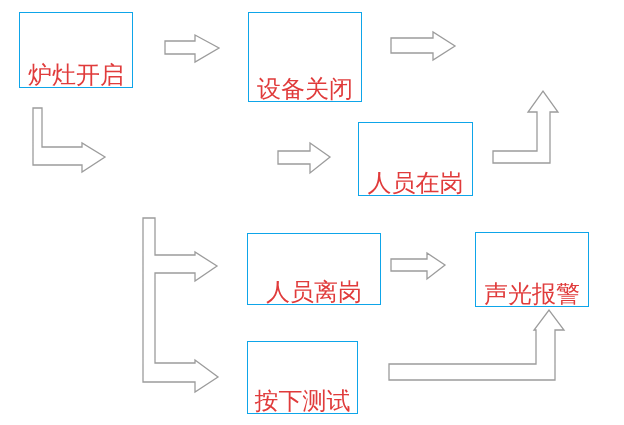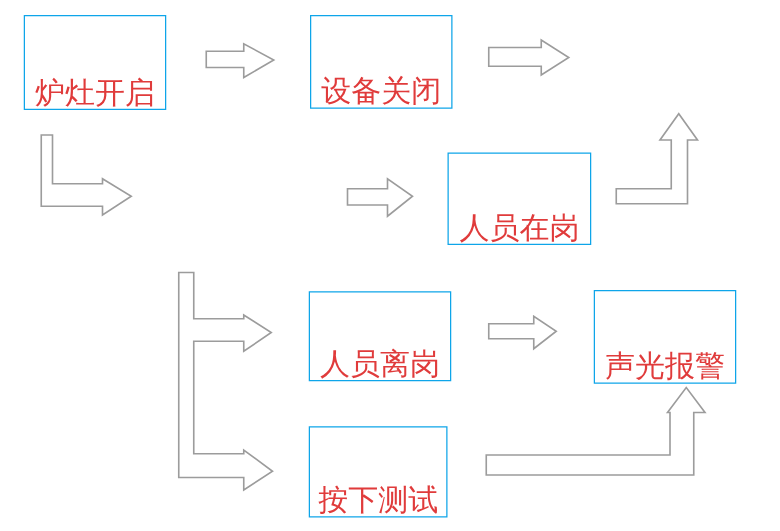--- a/index.html
+++ b/index.html
@@ -66,31 +66,31 @@
 
     <polygon class="connector" points="391,259 427,259 427,253 445,265 427,279 427,271 391,271"></polygon>
 
     <polygon class="connector" points="389,364 536,364 536,330 534,330 549,310 564,330 555,330 555,380 389,380"></polygon>
   </svg>
 
   <div class="node" style="left:19px; top:12px; width:114px; height:76px;">
     <span class="node-label">炉灶开启</span>
   </div>
 
-  <div class="node" style="left:248px; top:12px; width:114px; height:75px;">
+  <div class="node" style="left:248px; top:12px; width:114px; height:90px;">
     <span class="node-label">设备关闭</span>
   </div>
 
 
 
   <div class="node" style="left:358px; top:122px; width:115px; height:74px;">
     <span class="node-label">人员在岗</span>
   </div>
 
-  <div class="node" style="left:247px; top:233px; width:114px; height:72px;">
+  <div class="node" style="left:247px; top:233px; width:134px; height:72px;">
     <span class="node-label">人员离岗</span>
   </div>
 
   <div class="node" style="left:475px; top:232px; width:114px; height:75px;">
     <span class="node-label">声光报警</span>
   </div>
 
   <div class="node" style="left:247px; top:341px; width:111px; height:73px;">
     <span class="node-label">按下测试</span>
   </div>

